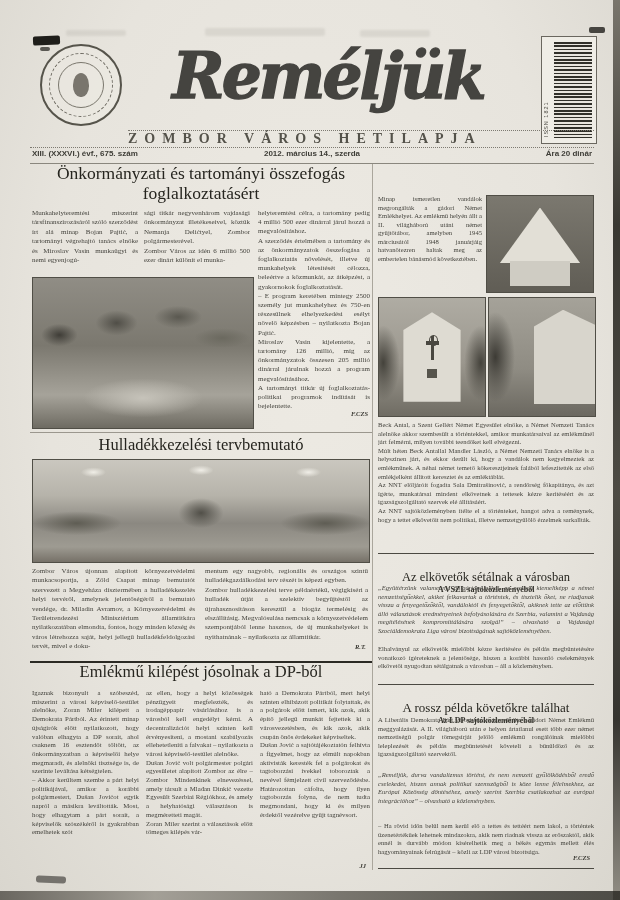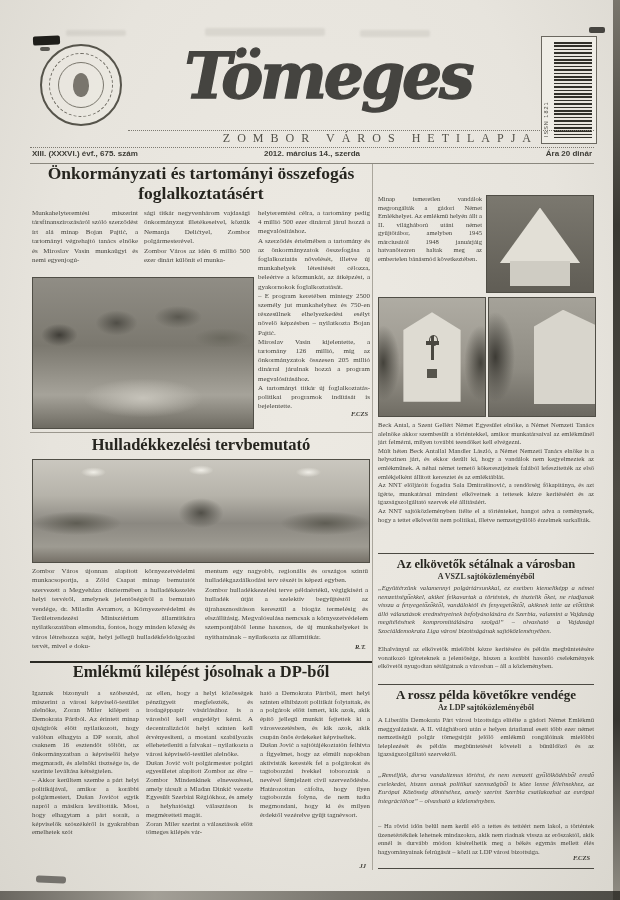--- a/index.html
+++ b/index.html
@@ -42,30 +42,30 @@
     background:#efede6;}
   .barcode-lines{position:absolute;left:12px;top:5px;right:4px;bottom:5px;
     background:repeating-linear-gradient(180deg,#31302a 0 1.6px,#e9e6df 1.6px 3.4px);}
   .issn{position:absolute;left:1px;top:4px;width:9px;height:96px;writing-mode:vertical-rl;
     transform:rotate(180deg);font-family:"Liberation Sans",sans-serif;font-size:5.5px;color:#4a4840;
     letter-spacing:1px;}
   .mh-rule{position:absolute;height:0;border-top:1px dotted #7d7a71;}
   .mh-rule-a{left:128px;top:130px;width:466px;}
   .mh-rule-b{left:30px;top:147px;width:564px;}
   .mh-rule-c{left:30px;top:163px;width:564px;border-top:1px solid #8a877e;}
-  .subtitle-band{position:absolute;left:128px;top:131px;width:410px;text-align:right;
-    font-size:12px;letter-spacing:7px;color:#54524a;font-weight:normal;}
+  .subtitle-band{position:absolute;left:128px;top:131px;width:410px;text-align:left;
+    font-size:14px;letter-spacing:7px;color:#54524a;font-weight:bold;}
   .dateline{position:absolute;left:30px;top:149px;width:564px;height:13px;
     font-family:"Liberation Sans",sans-serif;font-size:8px;color:#3d3c36;font-weight:bold;}
   .dl-issue{position:absolute;left:2px;top:0;}
   .dl-date{position:absolute;left:0;right:0;text-align:center;top:0;}
   .dl-price{position:absolute;right:2px;top:0;}
 
   
-  .headline{font-weight:bold;color:#26251f;text-align:center;margin:0;}
+  .headline{font-weight:normal;color:#26251f;text-align:center;margin:0;}
   .body-text{font-size:7px;line-height:9.4px;text-align:justify;color:#45443e;
     white-space:pre-line;overflow:hidden;}
   .sign{position:absolute;font-size:6.5px;font-weight:bold;font-style:italic;color:#3a3933;}
   .photo{position:absolute;border:1px solid #504e46;overflow:hidden;}
 
   
   .a1{position:absolute;left:30px;top:164px;width:342px;height:268px;}
   .a1 .headline{font-size:17.5px;line-height:19.5px;}
   .a1-col1{position:absolute;left:2px;top:45px;width:106px;height:64px;}
   .a1-col2{position:absolute;left:114px;top:45px;width:106px;height:64px;}
@@ -134,21 +134,21 @@
   .plaque{position:absolute;left:42%;top:63%;width:17%;height:10%;background:#56544c;}
   .g-photo-mon2{left:110px;top:133px;width:106px;height:118px;
     background:
       radial-gradient(ellipse 26px 60px at 6% 50%, #3d3b35 0%, rgba(61,59,53,0) 75%),
       linear-gradient(180deg,#a5a299 0%,#8f8c83 60%,#6b6860 100%);}
   .chapel2{position:absolute;left:42%;top:10%;width:62%;height:80%;background:#d8d5cc;
     clip-path:polygon(45% 0%,100% 18%,100% 100%,0% 100%,0% 18%);}
   .g-body{position:absolute;left:0;top:257px;width:216px;height:130px;font-size:6.6px;line-height:8.6px;}
 
   .vszl{position:absolute;left:378px;top:557px;width:216px;height:126px;}
-  .sec-head{font-size:12.5px;line-height:14px;}
+  .sec-head{font-size:12.5px;line-height:14px;margin-top:13px;}
   .sec-sub{font-size:8px;font-weight:bold;text-align:center;color:#34332d;margin-top:1px;}
   .quote{font-style:italic;}
   .v-quote{position:absolute;left:0;top:27px;width:216px;height:60px;font-size:6.6px;line-height:8.6px;}
   .v-body{position:absolute;left:0;top:88px;width:216px;height:36px;font-size:6.6px;line-height:8.6px;}
 
   .ldp{position:absolute;left:378px;top:688px;width:216px;height:180px;}
   .ldp .sec-head{font-size:13px;}
   .l-p1{position:absolute;left:0;top:28px;width:216px;height:54px;font-size:6.6px;line-height:8.6px;}
   .l-quote{position:absolute;left:0;top:83px;width:216px;height:50px;font-size:6.6px;line-height:8.6px;}
   .l-p2{position:absolute;left:0;top:134px;width:216px;height:38px;font-size:6.6px;line-height:8.6px;}
@@ -164,21 +164,21 @@
   <div class="artifact art-tr"></div>
   <div class="ghost ghost1"></div>
   <div class="ghost ghost2"></div>
   <div class="ghost ghost3"></div>
 
   <div class="seal">
     <div class="seal-inner"></div>
     <div class="seal-inner2"></div>
     <div class="seal-core"></div>
   </div>
-  <h1 class="logo">Tömeges</h1>
+  <h1 class="logo">Reméljük</h1>
   <div class="barcode-box">
     <div class="issn">ISSN 1821</div>
     <div class="barcode-lines"></div>
   </div>
   <div class="mh-rule mh-rule-a"></div>
   <div class="subtitle-band">ZOMBOR VÁROS HETILAPJA</div>
   <div class="mh-rule mh-rule-b"></div>
   <div class="dateline">
     <span class="dl-issue">XIII. (XXXVI.) évf., 675. szám</span>
     <span class="dl-date">2012. március 14., szerda</span>
@@ -251,21 +251,21 @@
   <div class="vszl">
     <h3 class="headline sec-head">Az elkövetők sétálnak a városban</h3>
     <div class="sec-sub">A VSZL sajtóközleményéből</div>
     <div class="body-text quote v-quote">„Együttérzünk valamennyi polgártársunkkal, ez esetben kiemeltképp a német nemzetiségűekkel, akiket felkavartak a történtek, és tisztelik őket, ne riadjanak vissza a fenyegetőzőktől, vandáloktól és fenyegetőktől, akiknek tette az előttünk álló választások eredményeinek befolyásolására és Szerbia, valamint a Vajdaság megítélésének kompromittálására szolgál” – olvasható a Vajdasági Szociáldemokrata Liga városi bizottságának sajtóközleményében.</div>
     <div class="body-text v-body">Elhalványul az elkövetők mielőbbi kézre kerítésére és példás megbüntetésére vonatkozó ígéreteknek a jelentősége, hiszen a korábbi hasonló cselekmények elkövetői nyugodtan sétálgatnak a városban – áll a közleményben.</div>
   </div>
 
   <div class="rcol-rule rr2"></div>
 
   <div class="ldp">
-    <h3 class="headline sec-head">A rossz példa követőkre vendége</h3>
+    <h3 class="headline sec-head">A rossz példa követőkre találhat</h3>
     <div class="sec-sub">Az LDP sajtóközleményéből</div>
     <div class="body-text l-p1">A Liberális Demokrata Párt városi bizottsága elítélte a gádori Német Emlékmű meggyalázását. A II. világháború után e helyen ártatlanul esett több ezer német nemzetiségű polgár tömegsírját jelölő emlékmű rongálóinak mielőbbi leleplezését és példás megbüntetését követeli a bűnüldöző és az igazságszolgáltató szervektől.</div>
     <div class="body-text quote l-quote">„Reméljük, durva vandalizmus történt, és nem nemzeti gyűlölködésből eredő cselekedet, hiszen annak politikai szemszögből is köze lenne félelmekhez, az Európai Közösség döntéséhez, amely szerint Szerbia csatlakozhat az európai integrációhoz” – olvasható a közleményben.</div>
     <div class="body-text l-p2">– Ha rövid időn belül nem kerül elő a tettes és tettéért nem lakol, a történtek üzenetértékűek lehetnek mindazokra, akik nem riadnak vissza az erőszaktól, akik ennél is durvább módon kísérelhetik meg a békés egymás mellett élés hagyományainak felrúgását – közli az LDP városi bizottsága.</div>
     <span class="sign l-sign">F.CZS</span>
   </div>
 
   <div class="rcol-rule rr3"></div>
 
   <div class="artifact blob-bl"></div>

